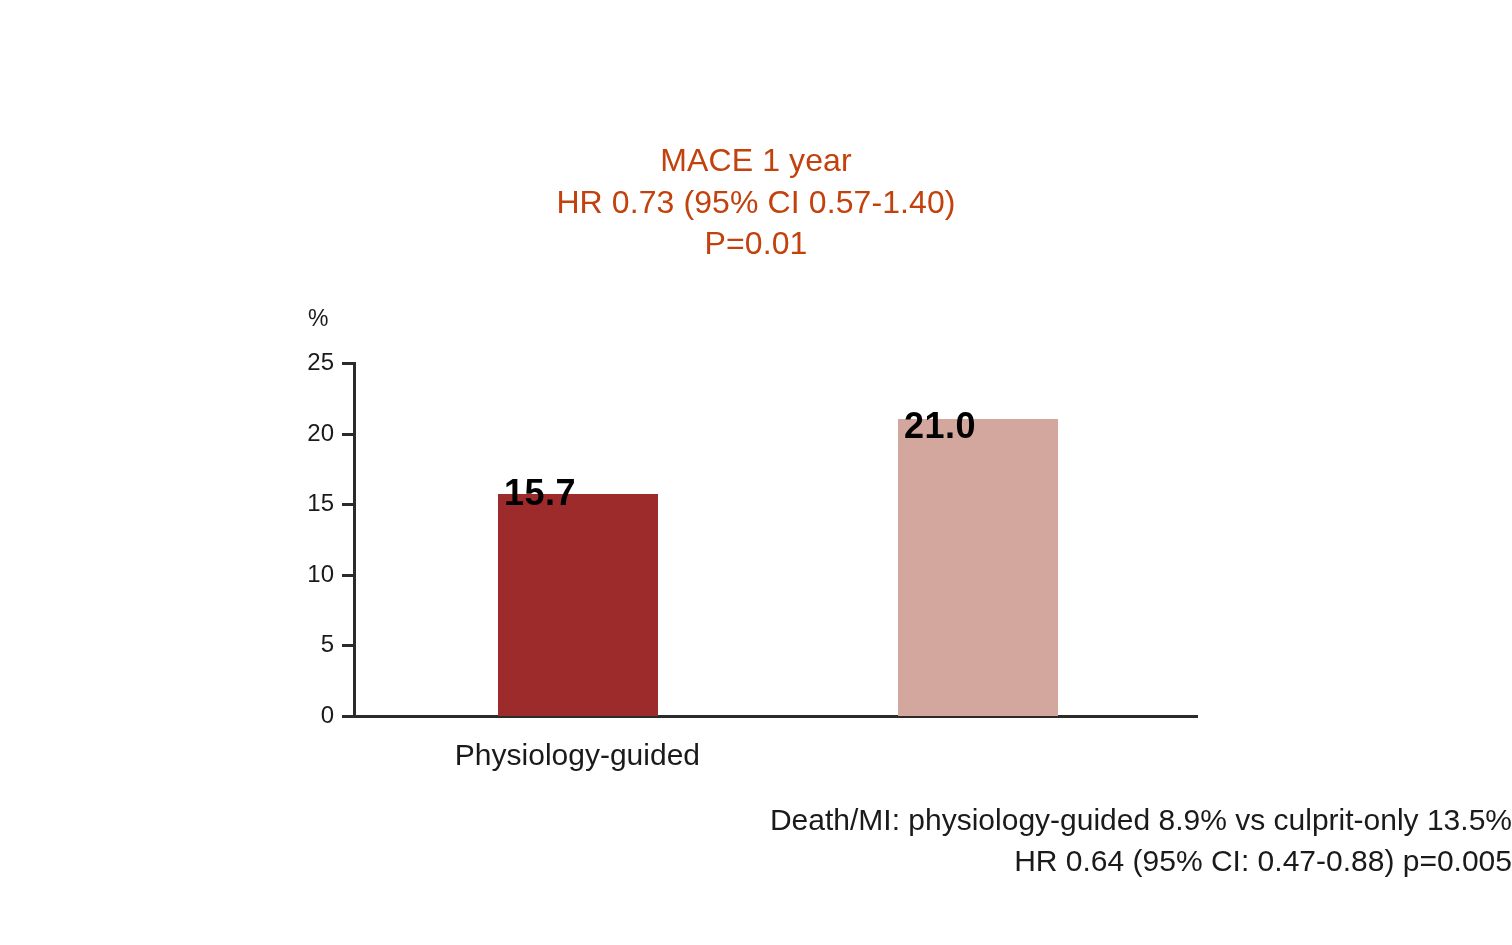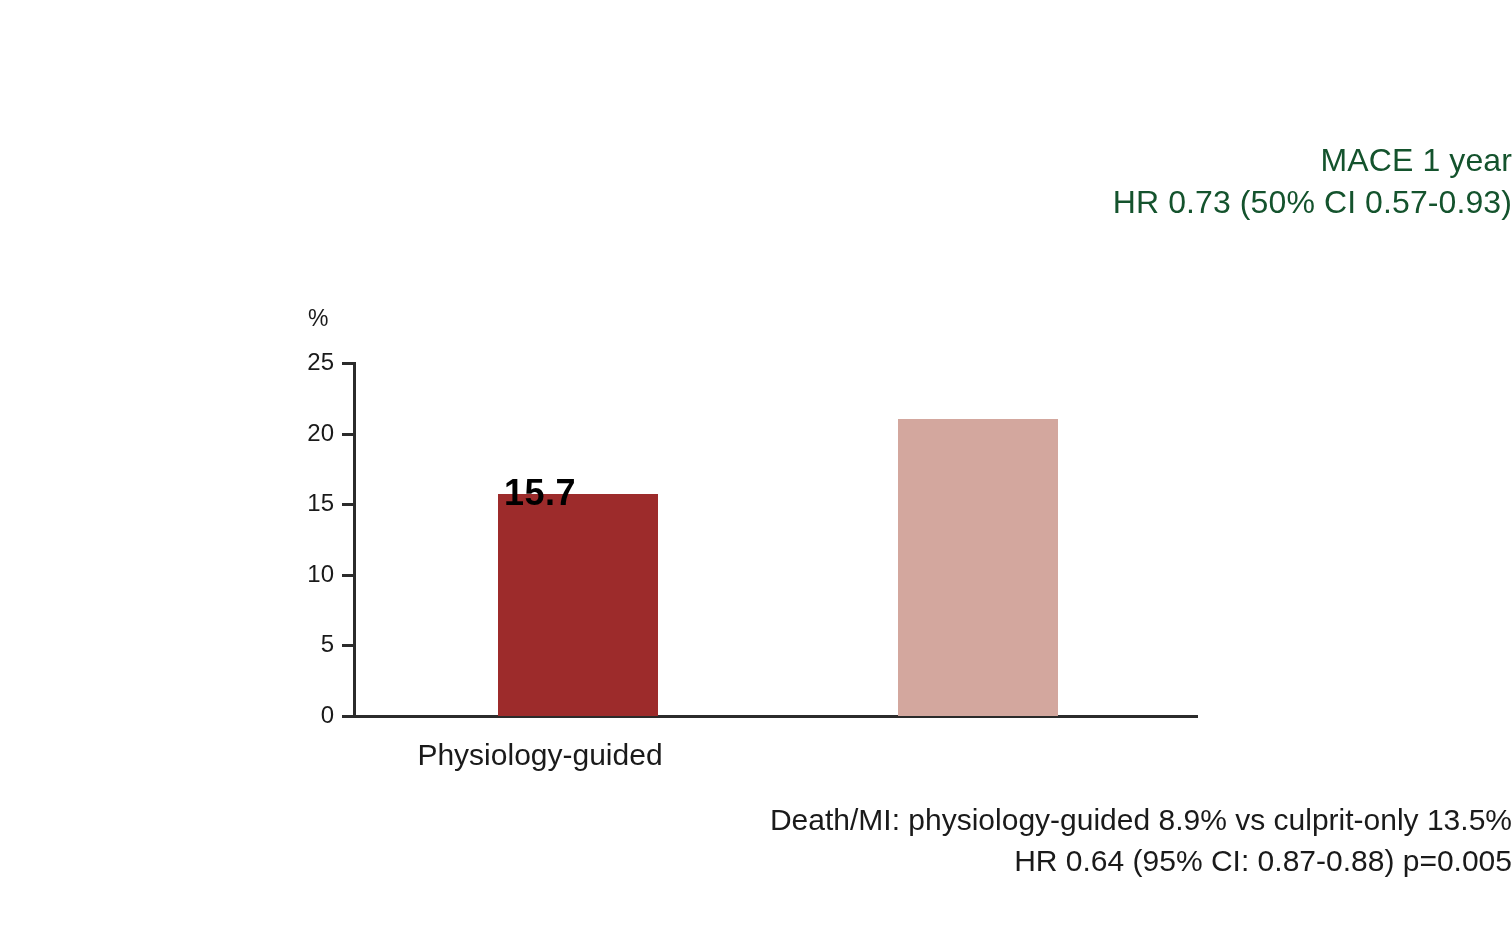--- a/index.html
+++ b/index.html
@@ -25,23 +25,22 @@
     position: absolute;
     top: 140px;
     left: 0;
     width: 1512px;
     text-align: center;
     line-height: 1.30;
   }
   .title-line {
     font-size: 32px;
     font-weight: 400;
-    color: #14532d;
+    color: #c2410c;
     letter-spacing: 0.1px;
-    text-align: right;
   }
 
   
   .plot {
     position: absolute;
     left: 318px;
     top: 300px;
     width: 880px;
     height: 425px;
   }
@@ -111,21 +110,21 @@
     width: 240px;
     text-align: center;
     font-size: 36px;
     font-weight: bold;
     color: #000000;
     letter-spacing: 0.5px;
   }
   .cat-label {
     position: absolute;
     width: 320px;
-    text-align: center;
+    text-align: right;
     font-size: 30px;
     color: #1a1a1a;
     top: 438px;
   }
 
   
   .footnote {
     position: absolute;
     top: 800px;
     left: 0;
@@ -138,21 +137,22 @@
     color: #1a1a1a;
   }
 </style>
 </head>
 <body>
 
 <div class="page">
 
   <div class="title-block">
     <div class="title-line">MACE 1 year</div>
-    <div class="title-line">HR 0.73 (50% CI 0.57-0.93)</div>
+    <div class="title-line">HR 0.73 (95% CI 0.57-1.40)</div>
+    <div class="title-line">P=0.01</div>
   </div>
 
   <div class="plot">
 
     <div class="y-unit">%</div>
 
     <div class="y-axis"></div>
     <div class="x-axis"></div>
 
     <div class="tick-wrap" style="top:62px;">
@@ -179,22 +179,23 @@
       <div class="bar-tick"></div>
       <div class="tick-label">0</div>
     </div>
 
     <div class="bars-layer">
       <div class="bar" id="bar0" style="left: 142px; width: 160px; height: 222.312px; background: rgb(157, 43, 43);"></div>
       <div class="bar" id="bar1" style="left: 542px; width: 160px; height: 297.36px; background: rgb(211, 167, 158);"></div>
     </div>
 
     <div class="bar-value" style="left:102px; top:172px;">15.7</div>
+    <div class="bar-value" style="left:502px; top:105px;">21.0</div>
 
     <div class="cat-label" style="left:62px;">Physiology-guided</div>
   </div>
 
   <div class="footnote">
     <div class="footnote-line">Death/MI: physiology-guided 8.9% vs culprit-only 13.5%</div>
-    <div class="footnote-line">HR 0.64 (95% CI: 0.87-0.88) p=0.005</div>
+    <div class="footnote-line">HR 0.64 (95% CI: 0.47-0.88) p=0.005</div>
   </div>
 
 </div>
 
 </body></html>

